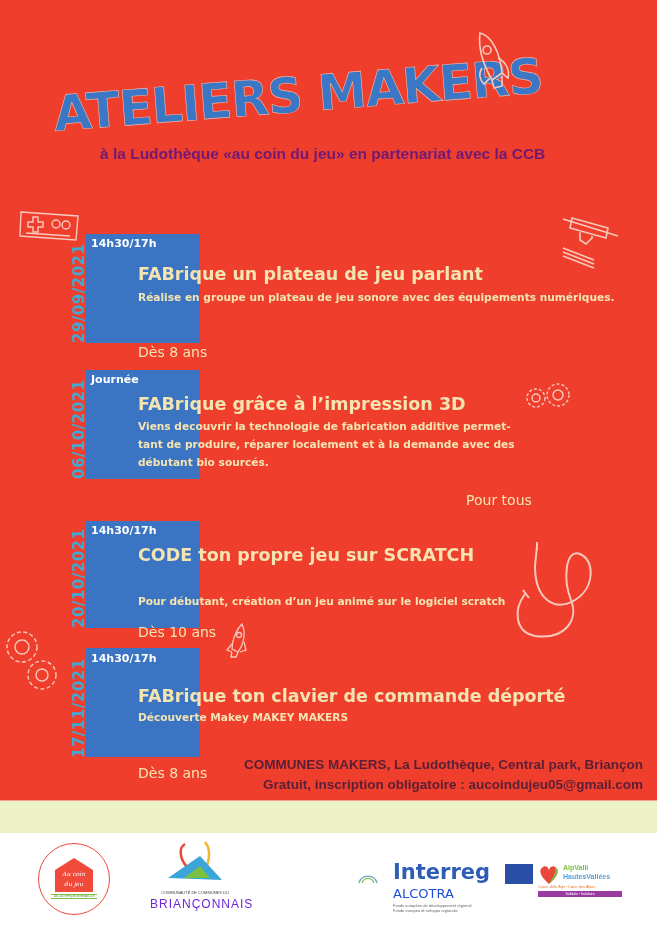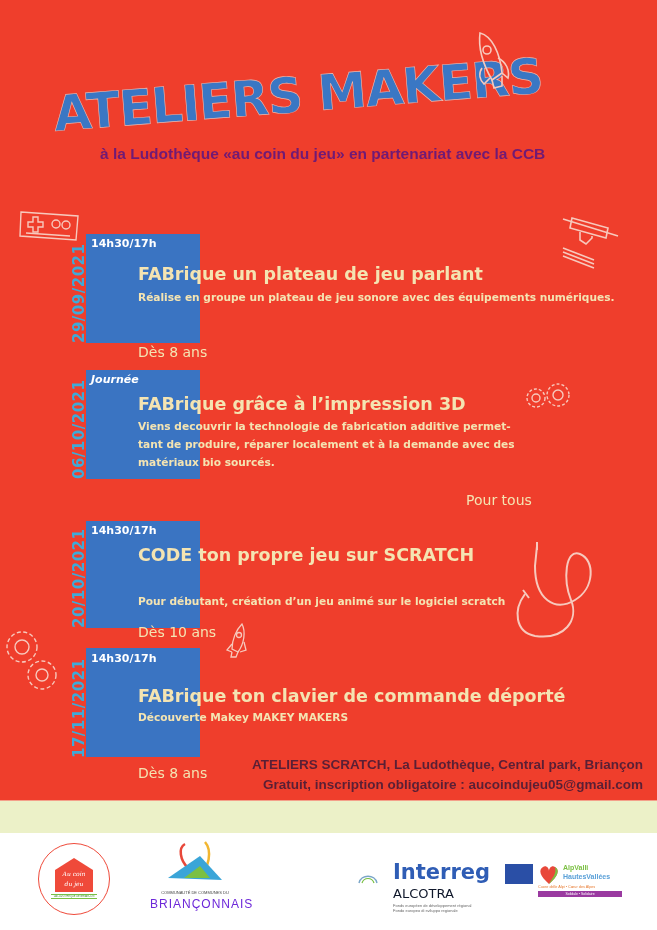--- a/index.html
+++ b/index.html
@@ -58,25 +58,25 @@
   <g fill="none" stroke="#f7c9bd" stroke-width="1.6">
     <path d="M3 5 L58 22"></path>
     <path d="M12 4 L48 14 L46 24 L10 14 Z"></path>
     <path d="M20 18 L20 26 L26 30 L32 24 L32 22"></path>
     <path d="M3 34 L34 46 M3 38 L34 50 M3 42 L34 54"></path>
   </g>
 </svg>
 
 <div class="bluebox" style="top:370px;height:109px;"></div>
 <div class="date" style="left:70px;top:479px;">06/10/2021</div>
-<div class="time" style="top:373px;font-style:italic;">Journée</div>
+<div class="time" style="top:373px;">Journée</div>
 <div class="evtitle" style="top:394px;">FABrique grâce à l’impression 3D</div>
 <div class="evdesc" style="top:418px;">Viens decouvrir la technologie de fabrication additive permet-</div>
 <div class="evdesc" style="top:436px;">tant de produire, réparer localement et à la demande avec des</div>
-<div class="evdesc" style="top:454px;">matériaux bio sourcés.</div>
+<div class="evdesc" style="top:454px;">débutant bio sourcés.</div>
 <div class="age" style="left:466px;top:459px;">Pour tous</div>
 
 <svg class="icon" style="left:522px;top:380px" width="56" height="34" viewBox="0 0 56 34">
   <g fill="none" stroke="#f7c9bd" stroke-width="1.4">
     <circle cx="14" cy="18" r="9" stroke-dasharray="3 2"></circle>
     <circle cx="14" cy="18" r="4"></circle>
     <circle cx="36" cy="15" r="11" stroke-dasharray="3 2"></circle>
     <circle cx="36" cy="15" r="5"></circle>
   </g>
 </svg>
@@ -113,21 +113,21 @@
   </g>
 </svg>
 
 <div class="bluebox" style="top:648px;height:109px;"></div>
 <div class="date" style="left:70px;top:758px;">17/11/2021</div>
 <div class="time" style="top:652px;">14h30/17h</div>
 <div class="evtitle" style="top:686px;">FABrique ton clavier de commande déporté</div>
 <div class="evdesc" style="top:709px;">Découverte Makey MAKEY MAKERS</div>
 <div class="age" style="top:732px;">Dès 8 ans</div>
 
-<div class="footer-line" style="top:757px;">ATELIERS SCRATCH, La Ludothèque, Central park, Briançon</div>
+<div class="footer-line" style="top:757px;">COMMUNES MAKERS, La Ludothèque, Central park, Briançon</div>
 <div class="footer-line" style="top:777px;">Gratuit, inscription obligatoire : aucoindujeu05@gmail.com</div>
 
 <div class="logo" style="left:38px;top:843px;width:70px;height:70px;border:1.5px solid #ef4a3a;border-radius:50%;background:#fff;">
   <div style="position:absolute;left:16px;top:14px;width:38px;height:34px;background:#ef4a3a;clip-path:polygon(50% 0,100% 35%,100% 100%,0 100%,0 35%);"></div>
   <div style="position:absolute;left:18px;top:26px;width:34px;text-align:center;font-family:'DejaVu Serif',serif;font-style:italic;font-size:6px;color:#fff;">Au coin</div>
   <div style="position:absolute;left:18px;top:36px;width:34px;text-align:center;font-family:'DejaVu Serif',serif;font-style:italic;font-size:6px;color:#fff;">du jeu</div>
   <div style="position:absolute;left:12px;top:50px;width:46px;text-align:center;font-size:2.6px;color:#3a8a2a;border-top:1px solid #7ac043;border-bottom:1px solid #7ac043;white-space:nowrap;overflow:hidden;">LA LUDOTHEQUE DE BRIANCON</div>
 </div>
 
 <div class="logo" style="left:150px;top:840px;width:90px;height:80px;">
@@ -140,21 +140,21 @@
   <div style="position:absolute;left:0;top:50px;width:90px;text-align:center;font-size:4px;color:#444;white-space:nowrap;">COMMUNAUTÉ DE COMMUNES DU</div>
   <div style="position:absolute;left:0;top:57px;width:90px;text-align:center;font-family:'Liberation Sans Narrow','Liberation Sans',sans-serif;font-size:12px;letter-spacing:1px;color:#6d28d9;">BRIANÇONNAIS</div>
 </div>
 
 <div class="logo" style="left:355px;top:862px;width:170px;height:55px;">
   <svg width="22" height="12" viewBox="0 0 22 12" style="position:absolute;left:2px;top:10px;">
     <path d="M2 11 C4 2 18 2 20 11" fill="none" stroke="#7aa6c8" stroke-width="1.4"></path>
     <path d="M5 11 C7 5 15 5 17 11" fill="none" stroke="#7bc043" stroke-width="1.2"></path>
   </svg>
   <div style="position:absolute;left:38px;top:-2px;font-family:'DejaVu Sans',sans-serif;font-weight:bold;font-size:21px;color:#2f5db5;">Interreg</div>
-  <div style="position:absolute;left:38px;top:24px;font-family:'DejaVu Sans',sans-serif;font-size:13px;color:#0f172a;">ALCOTRA</div>
+  <div style="position:absolute;left:38px;top:24px;font-family:'DejaVu Sans',sans-serif;font-size:13px;color:#1d4ed8;">ALCOTRA</div>
   <div style="position:absolute;left:38px;top:41px;font-size:4px;color:#666;white-space:nowrap;">Fonds européen de développement régional</div>
   <div style="position:absolute;left:38px;top:46px;font-size:4px;color:#666;white-space:nowrap;">Fondo europeo di sviluppo regionale</div>
   <div style="position:absolute;left:150px;top:2px;width:28px;height:20px;background:#2a4fa6;"></div>
 </div>
 
 <div class="logo" style="left:538px;top:864px;width:90px;height:40px;">
   <svg width="22" height="22" viewBox="0 0 22 22" style="position:absolute;left:0;top:0;">
     <path d="M11 20 C2 12 0 6 5 3 C8 1 11 4 11 7 C11 4 14 1 17 3 C22 6 20 12 11 20 Z" fill="#e8483a"></path>
     <path d="M11 20 C14 14 19 10 17 3 C22 6 20 12 11 20 Z" fill="#7bc043"></path>
   </svg>

